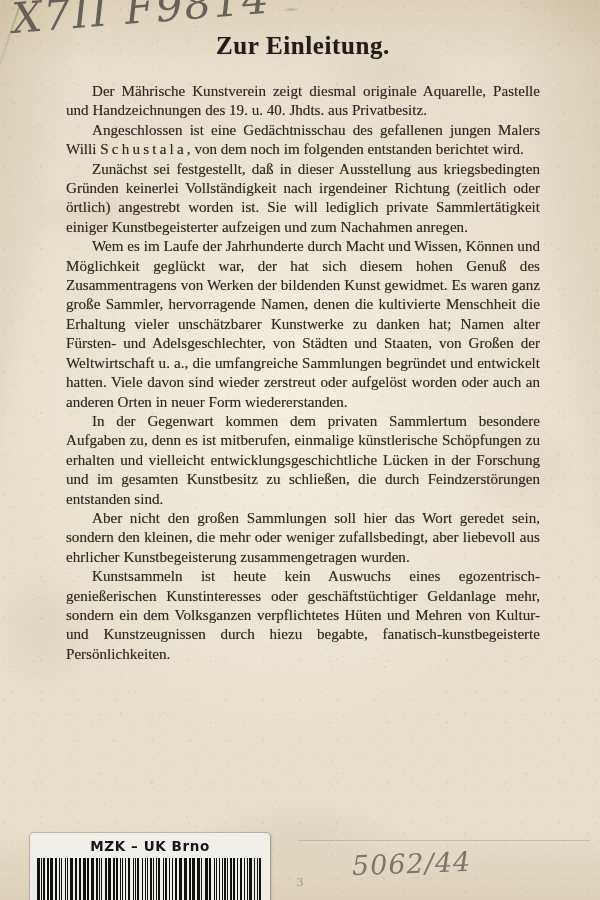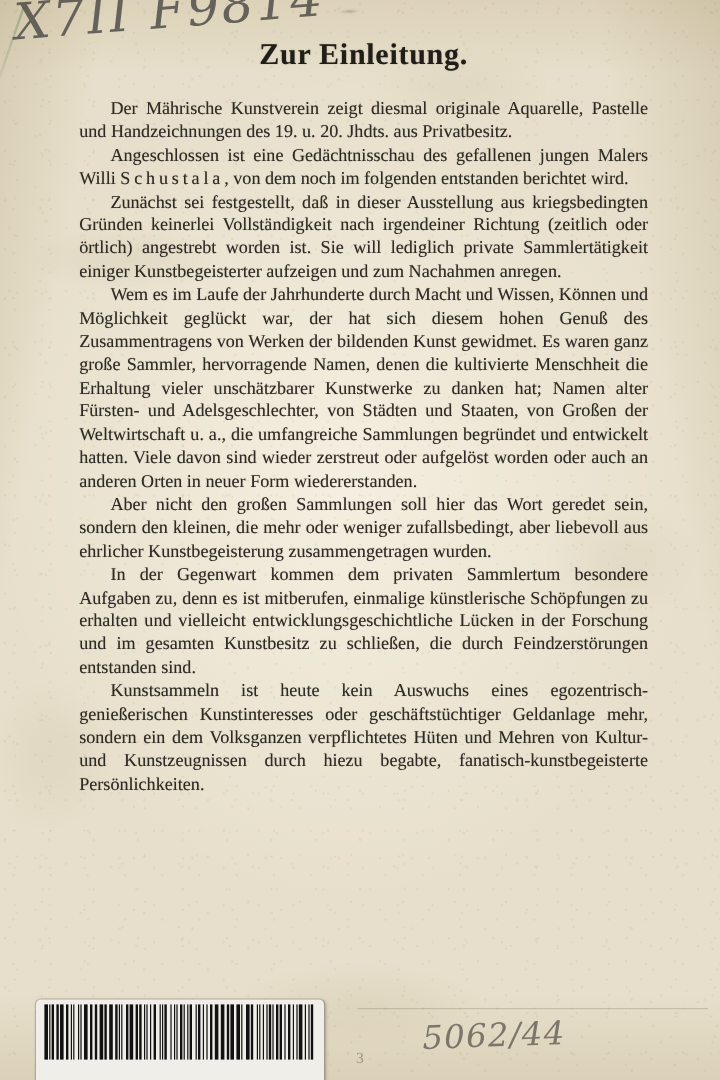--- a/index.html
+++ b/index.html
@@ -215,44 +215,45 @@
   <div id="blotches"></div>
 
   <div id="hand-stroke"></div>
   <div id="hand-top">X7II F9814</div>
   <div id="hand-smudge"></div>
 
   <div id="content">
 
     <h1 id="title">Zur Einleitung.</h1>
 
-    <p class="para">Der Mährische Kunstverein zeigt diesmal originale Aquarelle, Pastelle und Handzeichnungen des 19. u. 20. Jhdts. aus Privatbesitz.</p>
+    <p class="para">Der Mährische Kunstverein zeigt diesmal originale Aquarelle, Pastelle und Handzeichnungen des 19. u. 40. Jhdts. aus Privatbesitz.</p>
 
     <p class="para"><span>Angeschlossen ist eine Gedächtnisschau des gefallenen jungen Malers Willi </span><span class="sperr">Schustala</span><span>, von dem noch im folgenden entstanden berichtet wird.</span></p>
 
     <p class="para">Zunächst sei festgestellt, daß in dieser Ausstellung aus kriegsbedingten Gründen keinerlei Vollständigkeit nach irgendeiner Richtung (zeitlich oder örtlich) angestrebt worden ist. Sie will lediglich private Sammlertätigkeit einiger Kunstbegeisterter aufzeigen und zum Nachahmen anregen.</p>
 
     <p class="para">Wem es im Laufe der Jahrhunderte durch Macht und Wissen, Können und Möglichkeit geglückt war, der hat sich diesem hohen Genuß des Zusammentragens von Werken der bildenden Kunst gewidmet. Es waren ganz große Sammler, hervorragende Namen, denen die kultivierte Menschheit die Erhaltung vieler unschätzbarer Kunstwerke zu danken hat; Namen alter Fürsten- und Adelsgeschlechter, von Städten und Staaten, von Großen der Weltwirtschaft u. a., die umfangreiche Sammlungen begründet und entwickelt hatten. Viele davon sind wieder zerstreut oder aufgelöst worden oder auch an anderen Orten in neuer Form wiedererstanden.</p>
 
 
+    <p class="para">In der Gegenwart kommen dem privaten Sammlertum besondere Aufgaben zu, denn es ist mitberufen, einmalige künstlerische Schöpfungen zu erhalten und vielleicht entwicklungsgeschichtliche Lücken in der Forschung und im gesamten Kunstbesitz zu schließen, die durch Feindzerstörungen entstanden sind.</p>
+
     <p class="para">Aber nicht den großen Sammlungen soll hier das Wort geredet sein, sondern den kleinen, die mehr oder weniger zufallsbedingt, aber liebevoll aus ehrlicher Kunstbegeisterung zusammengetragen wurden.</p>
 
-    <p class="para">In der Gegenwart kommen dem privaten Sammlertum besondere Aufgaben zu, denn es ist mitberufen, einmalige künstlerische Schöpfungen zu erhalten und vielleicht entwicklungsgeschichtliche Lücken in der Forschung und im gesamten Kunstbesitz zu schließen, die durch Feindzerstörungen entstanden sind.</p>
-
     <p class="para">Kunstsammeln ist heute kein Auswuchs eines egozentrisch-genießerischen Kunstinteresses oder geschäftstüchtiger Geldanlage mehr, sondern ein dem Volksganzen verpflichtetes Hüten und Mehren von Kultur- und Kunstzeugnissen durch hiezu begabte, fanatisch-kunstbegeisterte Persönlichkeiten.</p>
 
   </div>
 
   <div id="folio">3</div>
 
   <div id="rule-right"></div>
 
   <div id="hand-bottom">5062/44</div>
 
   <div id="barcode-label">
+    <div id="barcode-caption">MZK – UK Brno</div>
     <div id="barcode-bars">
         <i style="width: 3px; background: rgb(17, 17, 17);"></i>
         <i style="width: 1px; background: transparent;"></i>
         <i style="width: 1px; background: rgb(17, 17, 17);"></i>
         <i style="width: 1px; background: transparent;"></i>
         <i style="width: 2px; background: rgb(17, 17, 17);"></i>
         <i style="width: 2px; background: transparent;"></i>
         <i style="width: 2px; background: rgb(17, 17, 17);"></i>
         <i style="width: 1px; background: transparent;"></i>
         <i style="width: 3px; background: rgb(17, 17, 17);"></i>

